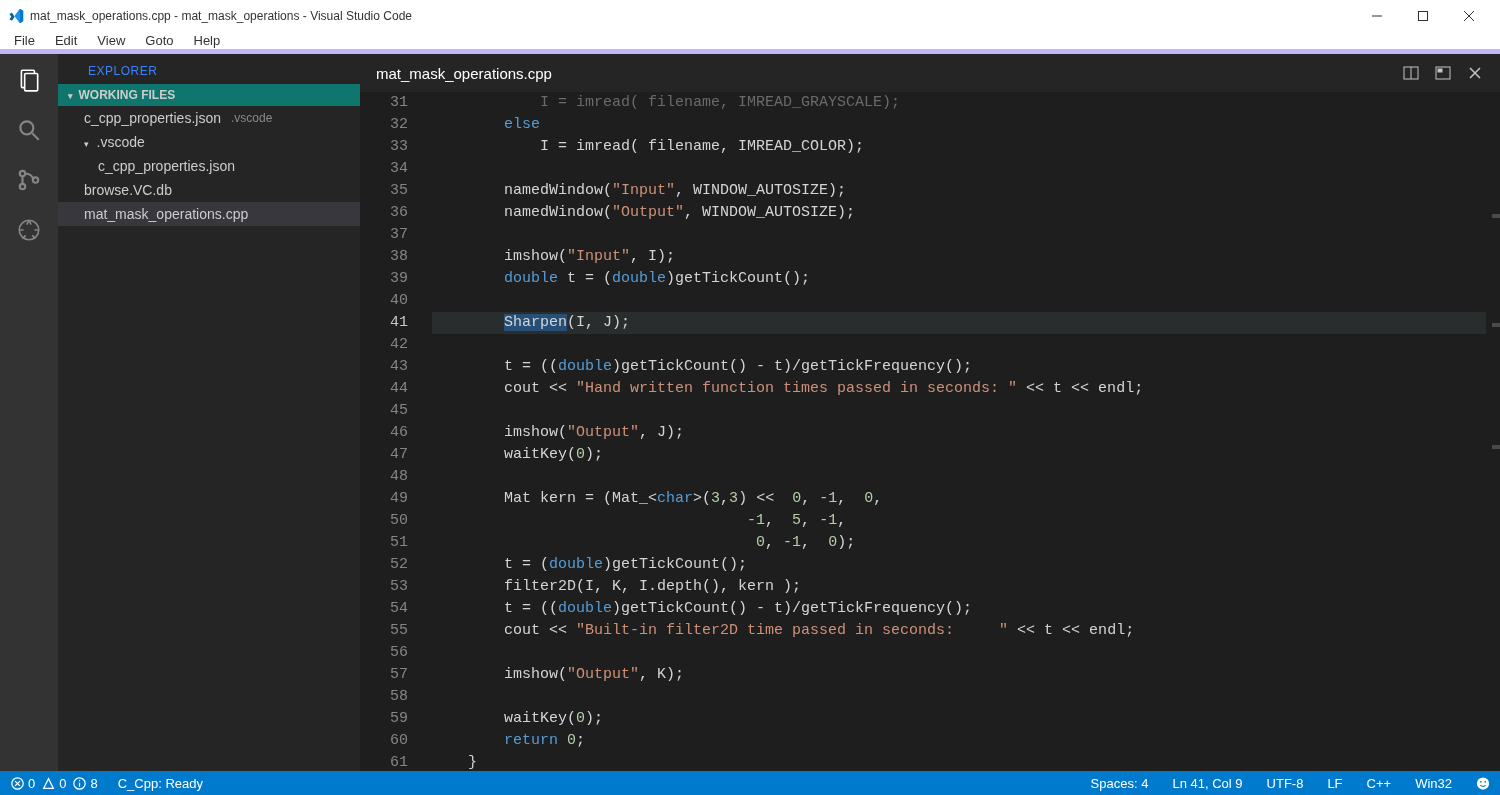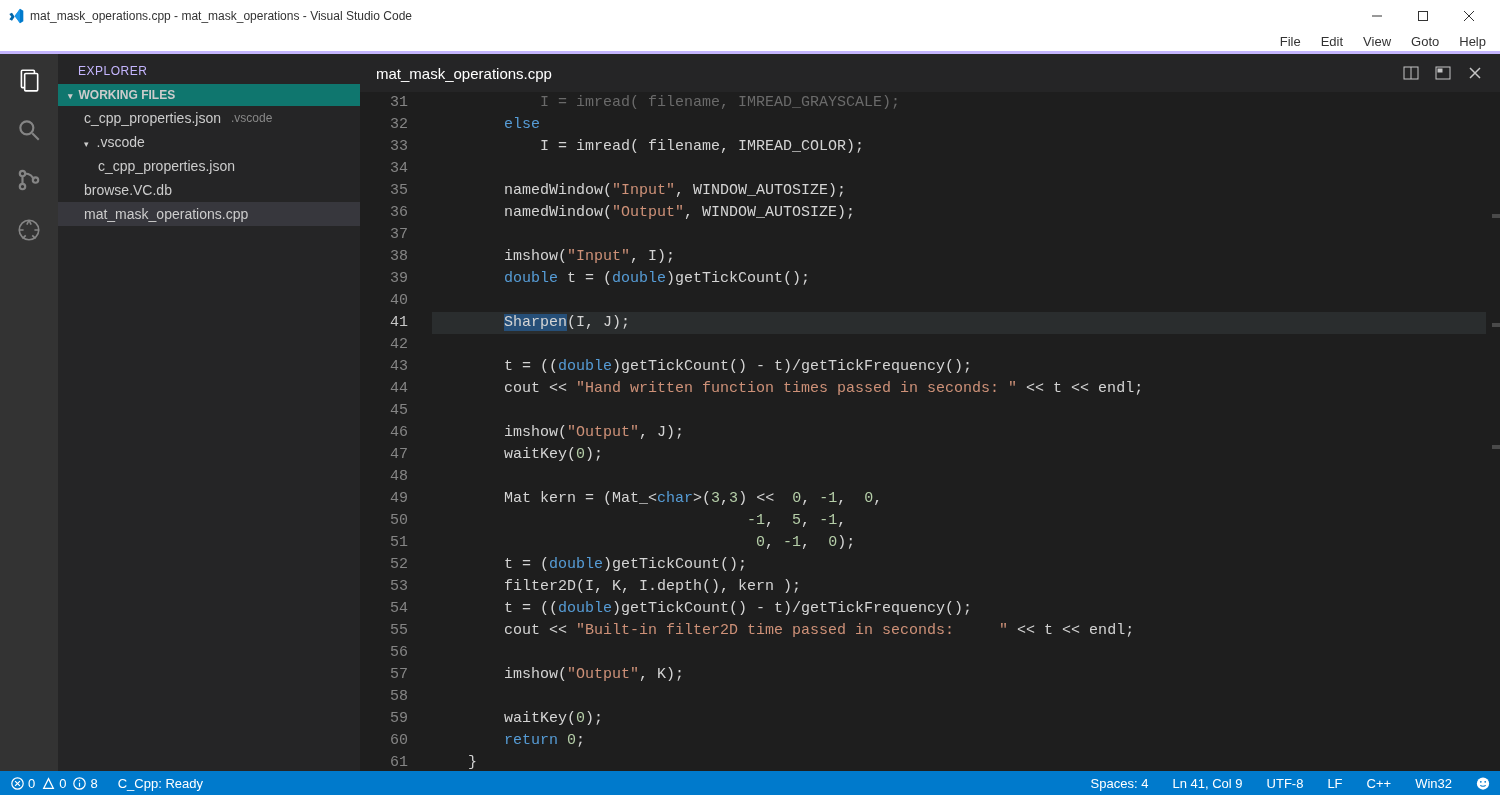--- a/index.html
+++ b/index.html
@@ -36,22 +36,21 @@
 
 
 .menu-bar {
   height: 22px;
   background: #ffffff;
   color: #333;
   display: flex;
   align-items: center;
   padding: 0 4px;
   font-size: 13px;
-  border-bottom: 3px solid #c4b5fd;
-  justify-content: flex-end;
+  border-bottom: 5px solid #c4b5fd;
 }
 .menu-bar .menu-item { padding: 2px 10px; }
 
 
 .main-area {
   flex: 1;
   display: flex;
   overflow: hidden;
   background: #252526;
 }
@@ -76,23 +75,23 @@
 
 .sidebar {
   width: 302px;
   background: #252526;
   display: flex;
   flex-direction: column;
   color: #cccccc;
   font-size: 14px;
 }
 .sidebar-header {
-  padding: 10px 18px 6px 20px;
+  padding: 10px 18px 6px 30px;
   font-size: 12px;
-  color: #c4b5fd;
+  color: #3b82f6;
   letter-spacing: 0.5px;
 }
 .section-header {
   background: #0f766e;
   padding: 4px 10px 4px 10px;
   font-size: 12px;
   font-weight: bold;
   color: #cccccc;
   display: flex;
   align-items: center;

